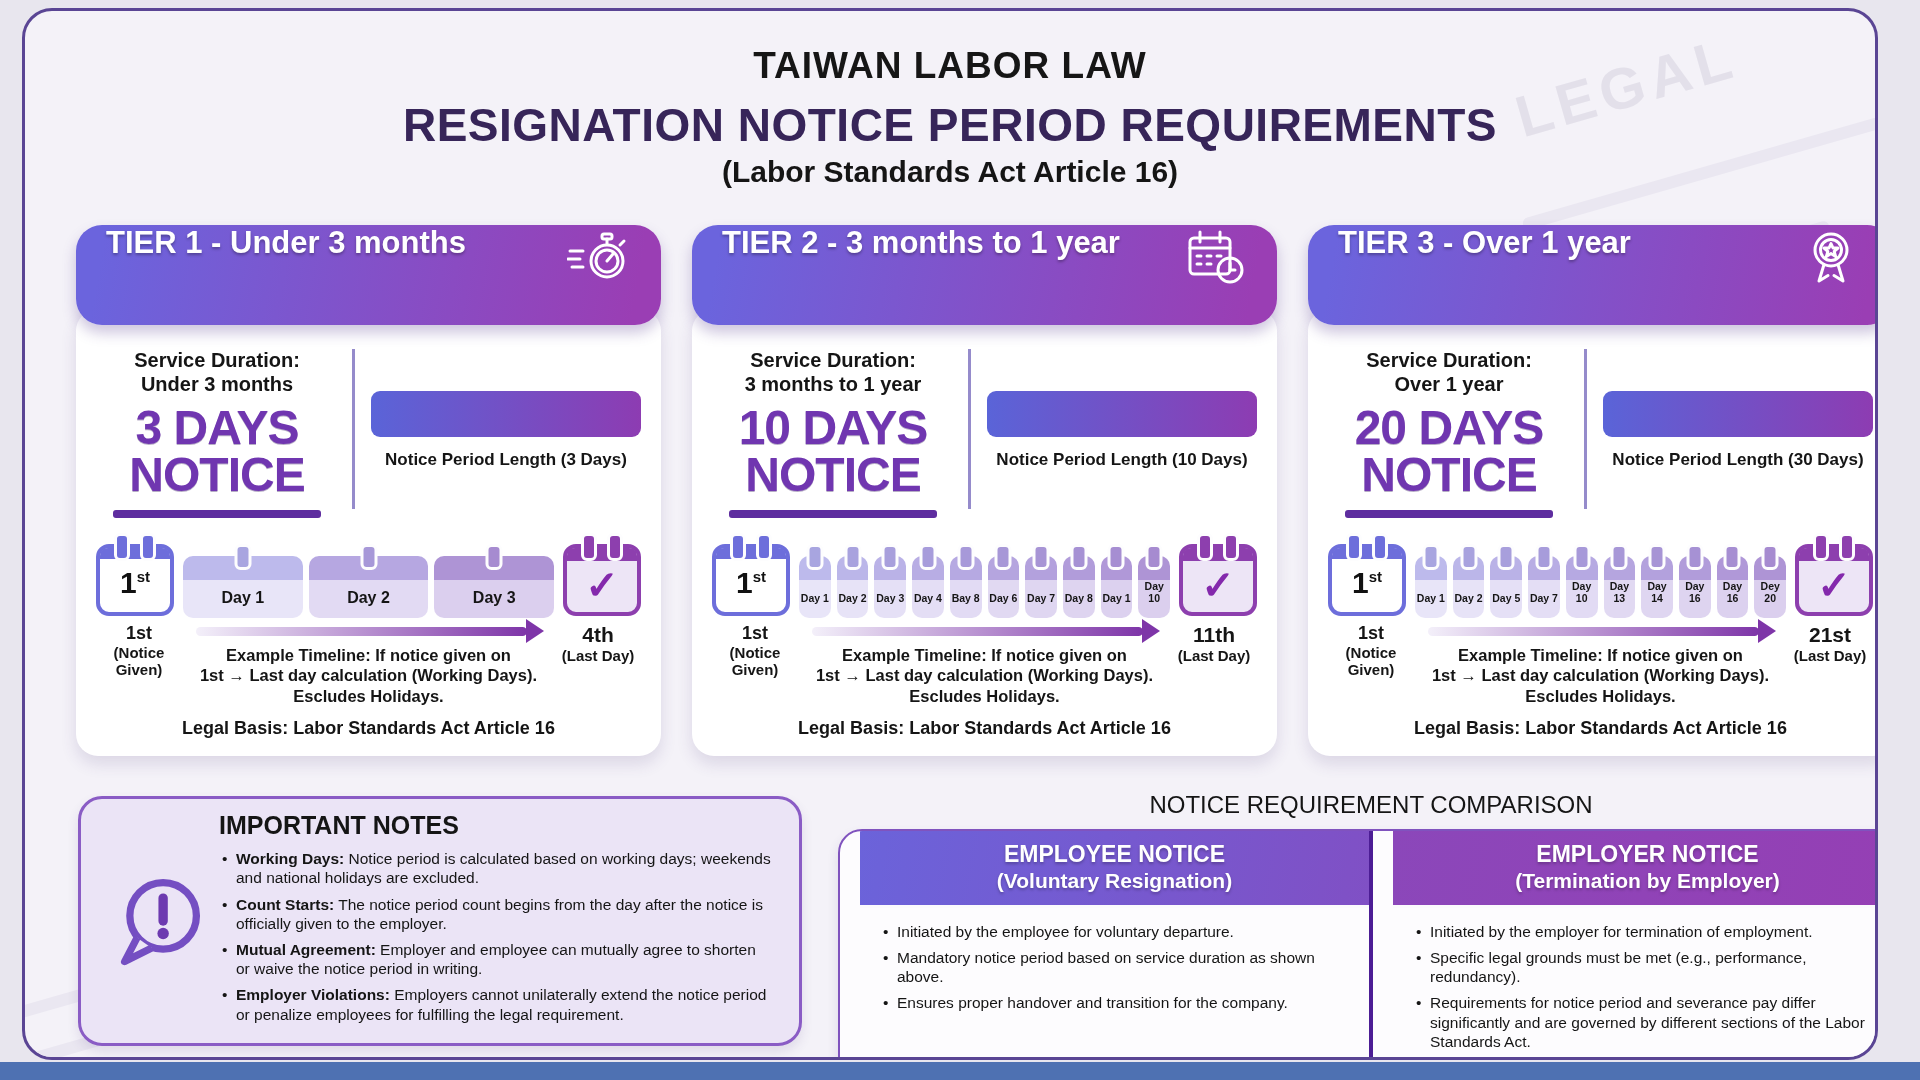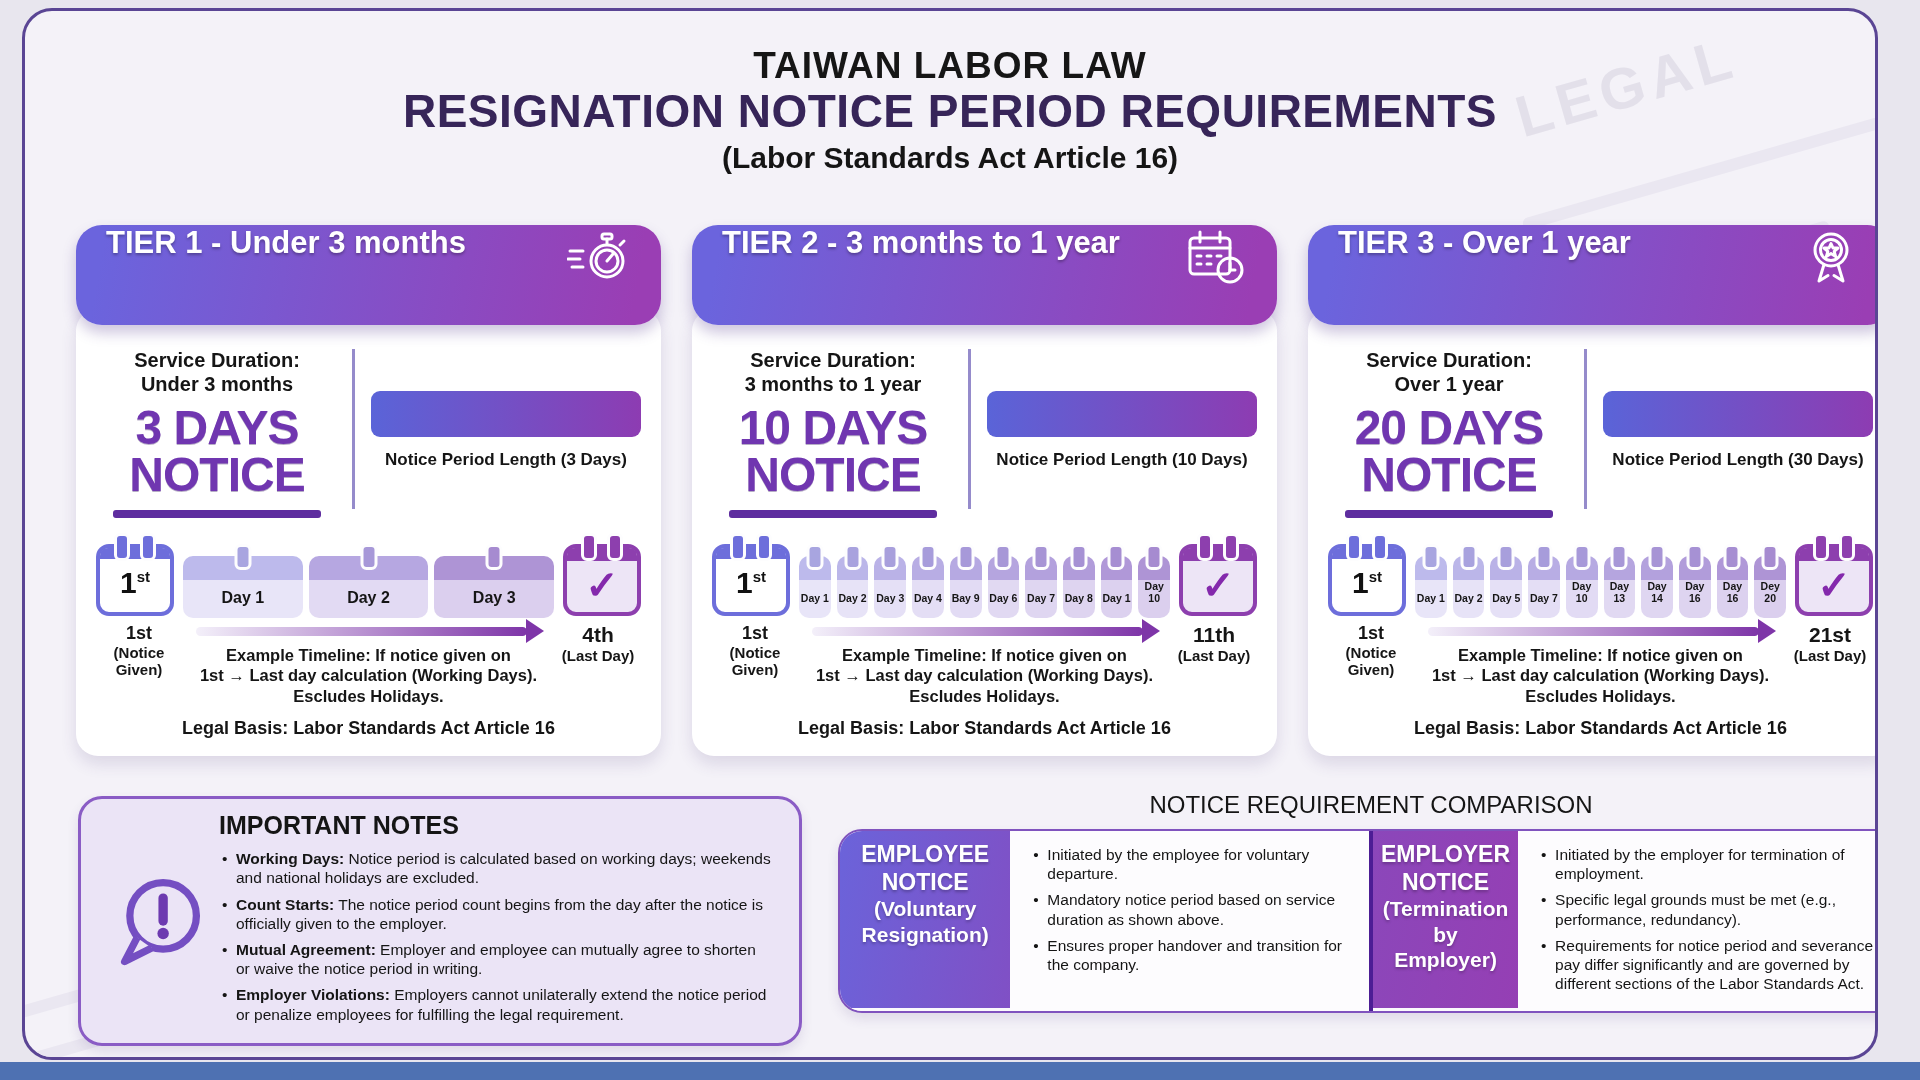--- a/index.html
+++ b/index.html
@@ -10,21 +10,21 @@
   .bottom-bar{position:absolute;left:0;bottom:0;width:1920px;height:18px;background:#4e71b2;}
 
   
   .wm-legal{position:absolute;right:135px;top:42px;transform:rotate(-16deg);font-size:58px;font-weight:800;
             color:#e3e0ea;letter-spacing:6px;}
   .wm-line{position:absolute;background:#eae7f1;height:12px;border-radius:6px;transform:rotate(-16deg);}
 
   
   .header{position:absolute;left:0;top:34px;width:100%;text-align:center;line-height:1.12;}
   .h1{font-size:37px;font-weight:600;letter-spacing:1px;color:#161616;}
-  .h2{font-size:46px;font-weight:800;color:#372559;margin-top:0;letter-spacing:.5px;}
+  .h2{font-size:46px;font-weight:800;color:#372559;margin-top:14px;letter-spacing:.5px;}
   .h3{font-size:30px;font-weight:700;margin-top:3px;}
 
   
   .tiers{position:absolute;left:51px;top:214px;width:1818px;display:flex;gap:31px;}
   .tier{width:585px;flex:none;}
   .tier-header{position:relative;z-index:2;height:100px;border-radius:26px;
      background:linear-gradient(100deg,#6b64dd 5%,#9a3eb4 95%);display:flex;align-items:flex-start;
      justify-content:space-between;padding:0 30px;box-shadow:0 8px 14px rgba(80,50,140,.28);box-sizing:border-box;}
   .tier-title{font-size:31px;font-weight:800;color:#fff;text-shadow:0 2px 3px rgba(0,0,0,.3);}
   .tier-icon svg{width:64px;height:64px;display:block;}
@@ -86,21 +86,21 @@
   ul.blist{list-style:none;margin:0;padding:0;}
   ul.blist li{position:relative;padding-left:17px;font-size:15.5px;line-height:1.24;margin-bottom:7px;}
   ul.blist li::before{content:"•";position:absolute;left:3px;top:0;}
   ul.blist b{font-weight:700;}
 
   
   .comparison{position:absolute;left:813px;top:780px;width:1066px;}
   .comp-title{text-align:center;font-size:24px;font-weight:400;margin-bottom:10px;}
   .comp-table{display:flex;border:2px solid #8053be;border-radius:24px;overflow:hidden;background:#fdfcfe;
               box-shadow:0 6px 12px rgba(70,50,120,.12);}
-  .comp-col{flex:1;display:flex;flex-direction:row;}
+  .comp-col{flex:1;display:flex;flex-direction:column;padding-left:20px;}
   .comp-col + .comp-col{border-left:4px solid #4c1d95;}
   .comp-header{color:#fff;text-align:center;padding:9px 8px 11px;line-height:1.22;border-bottom:3px solid #fbfafd;}
   .comp-col:nth-child(1) .comp-header{background:linear-gradient(100deg,#6b63da,#8050c5);}
   .comp-col:nth-child(2) .comp-header{background:linear-gradient(100deg,#8b47ba,#953fb4);}
   .ch1{font-size:23px;font-weight:800;text-shadow:0 2px 3px rgba(0,0,0,.25);}
   .ch2{font-size:21px;font-weight:700;text-shadow:0 2px 3px rgba(0,0,0,.25);}
   .comp-body{padding:14px 20px 10px;min-height:146px;}
 </style>
 </head>
 <body>
@@ -259,21 +259,21 @@
                 <div class="day-box" style="background: linear-gradient(rgb(186, 178, 231) 0px, rgb(186, 178, 231) 38%, rgb(229, 224, 246) 38%);">
                   <div class="day-tab" style="background: rgb(168, 159, 220);"></div>
                   <div class="day-label">Day 3</div>
                 </div>
                 <div class="day-box" style="background: linear-gradient(rgb(184, 173, 228) 0px, rgb(184, 173, 228) 38%, rgb(228, 222, 245) 38%);">
                   <div class="day-tab" style="background: rgb(167, 156, 219);"></div>
                   <div class="day-label">Day 4</div>
                 </div>
                 <div class="day-box" style="background: linear-gradient(rgb(182, 169, 226) 0px, rgb(182, 169, 226) 38%, rgb(226, 219, 244) 38%);">
                   <div class="day-tab" style="background: rgb(167, 153, 217);"></div>
-                  <div class="day-label">Bay 9</div>
+                  <div class="day-label">Bay 8</div>
                 </div>
                 <div class="day-box" style="background: linear-gradient(rgb(181, 165, 223) 0px, rgb(181, 165, 223) 38%, rgb(225, 217, 242) 38%);">
                   <div class="day-tab" style="background: rgb(167, 151, 215);"></div>
                   <div class="day-label">Day 6</div>
                 </div>
                 <div class="day-box" style="background: linear-gradient(rgb(179, 161, 221) 0px, rgb(179, 161, 221) 38%, rgb(223, 214, 241) 38%);">
                   <div class="day-tab" style="background: rgb(167, 148, 213);"></div>
                   <div class="day-label">Day 7</div>
                 </div>
                 <div class="day-box" style="background: linear-gradient(rgb(177, 156, 218) 0px, rgb(177, 156, 218) 38%, rgb(222, 212, 240) 38%);">

